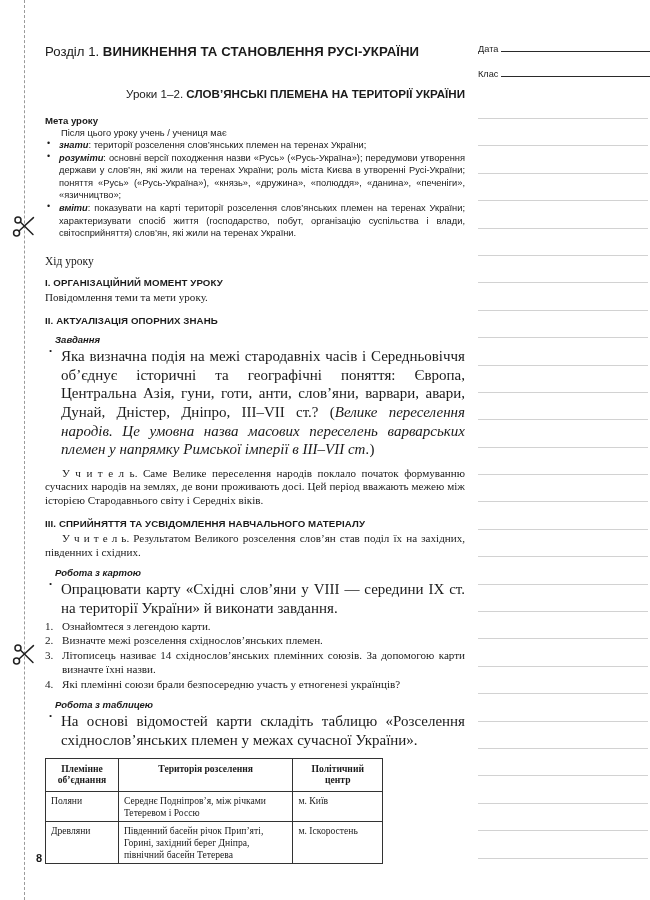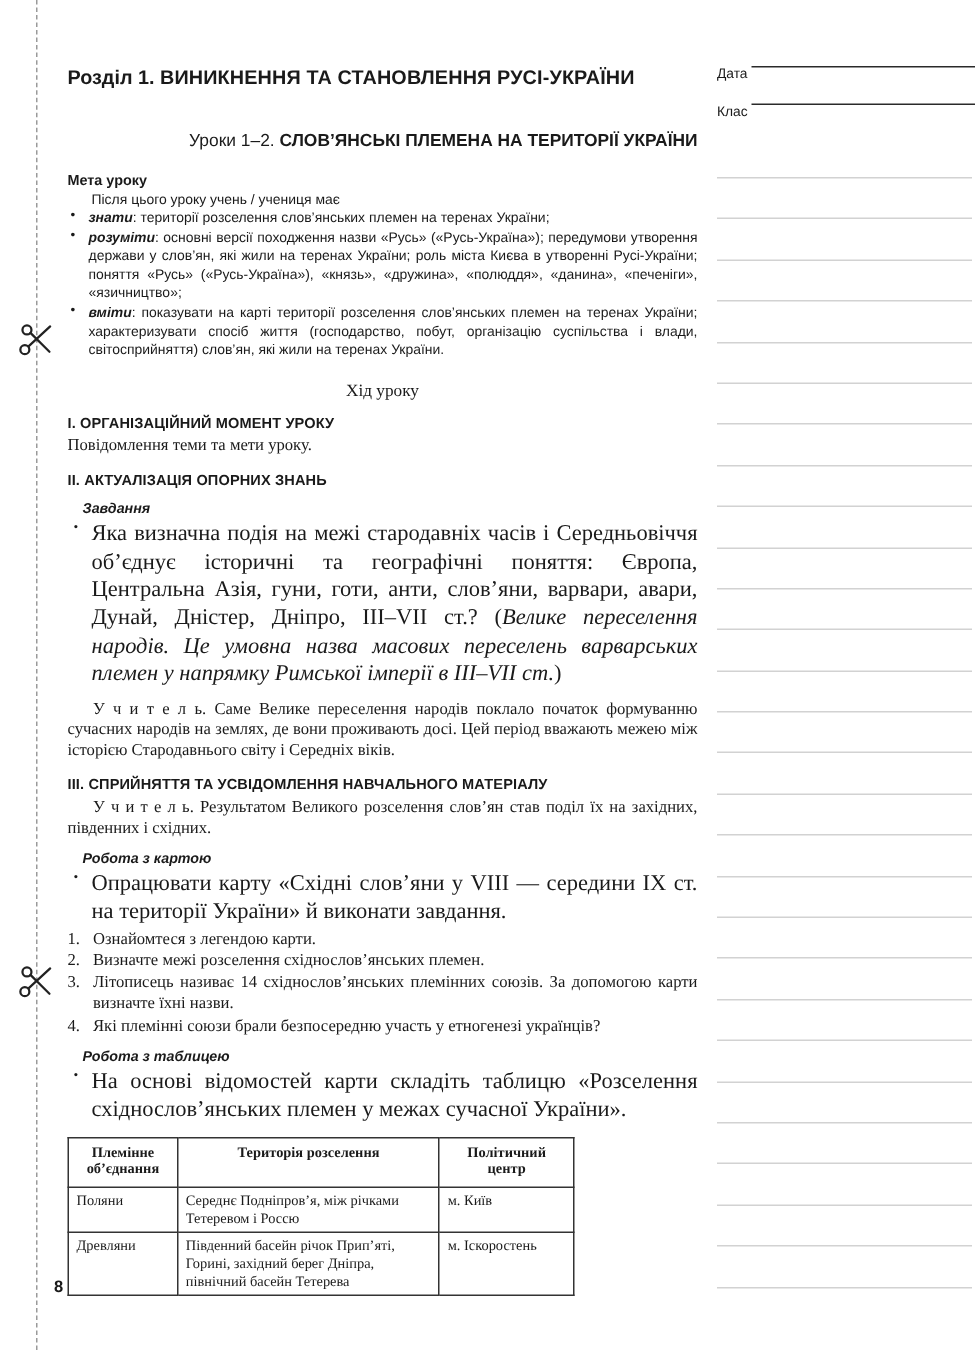--- a/index.html
+++ b/index.html
@@ -50,21 +50,21 @@
   }
 
   .chapter-title {
     font-family: "Liberation Sans", sans-serif;
     font-size: 13.2px;
     line-height: 1.25;
     margin: 0 0 26px 0;
     white-space: nowrap;
   }
   .chapter-title .num {
-    font-weight: bold;
+    font-weight: normal;
     text-align: right;
   }
   .chapter-title .main {
     font-weight: bold;
     letter-spacing: .1px;
   }
 
   .lesson-title {
     font-family: "Liberation Sans", sans-serif;
     font-size: 11.6px;
@@ -106,21 +106,20 @@
   ul.bul > li::before {
     content: "•";
     position: absolute;
     left: 2px;
     top: -1px;
     font-size: 9px;
   }
   .it { font-style: italic; font-weight: bold; }
 
   .section-center {
-    text-align: center;
     font-family: "Liberation Serif", serif;
     font-size: 11.5px;
     margin: 16px 0 10px 0;
   }
 
   .h-roman {
     font-family: "Liberation Sans", sans-serif;
     font-weight: bold;
     font-size: 9.7px;
     margin: 0 0 3px 0;
@@ -223,21 +222,21 @@
 
   
   .notes {
     position: absolute;
     left: 478px;
     top: 44px;
     width: 172px;
   }
   .note-field {
     display: flex;
-    align-items: flex-start;
+    align-items: flex-end;
     margin-bottom: 15px;
   }
   .note-label {
     font-family: "Liberation Sans", sans-serif;
     font-size: 9.2px;
     margin-right: 3px;
     white-space: nowrap;
   }
   .note-rule {
     flex: 1;

